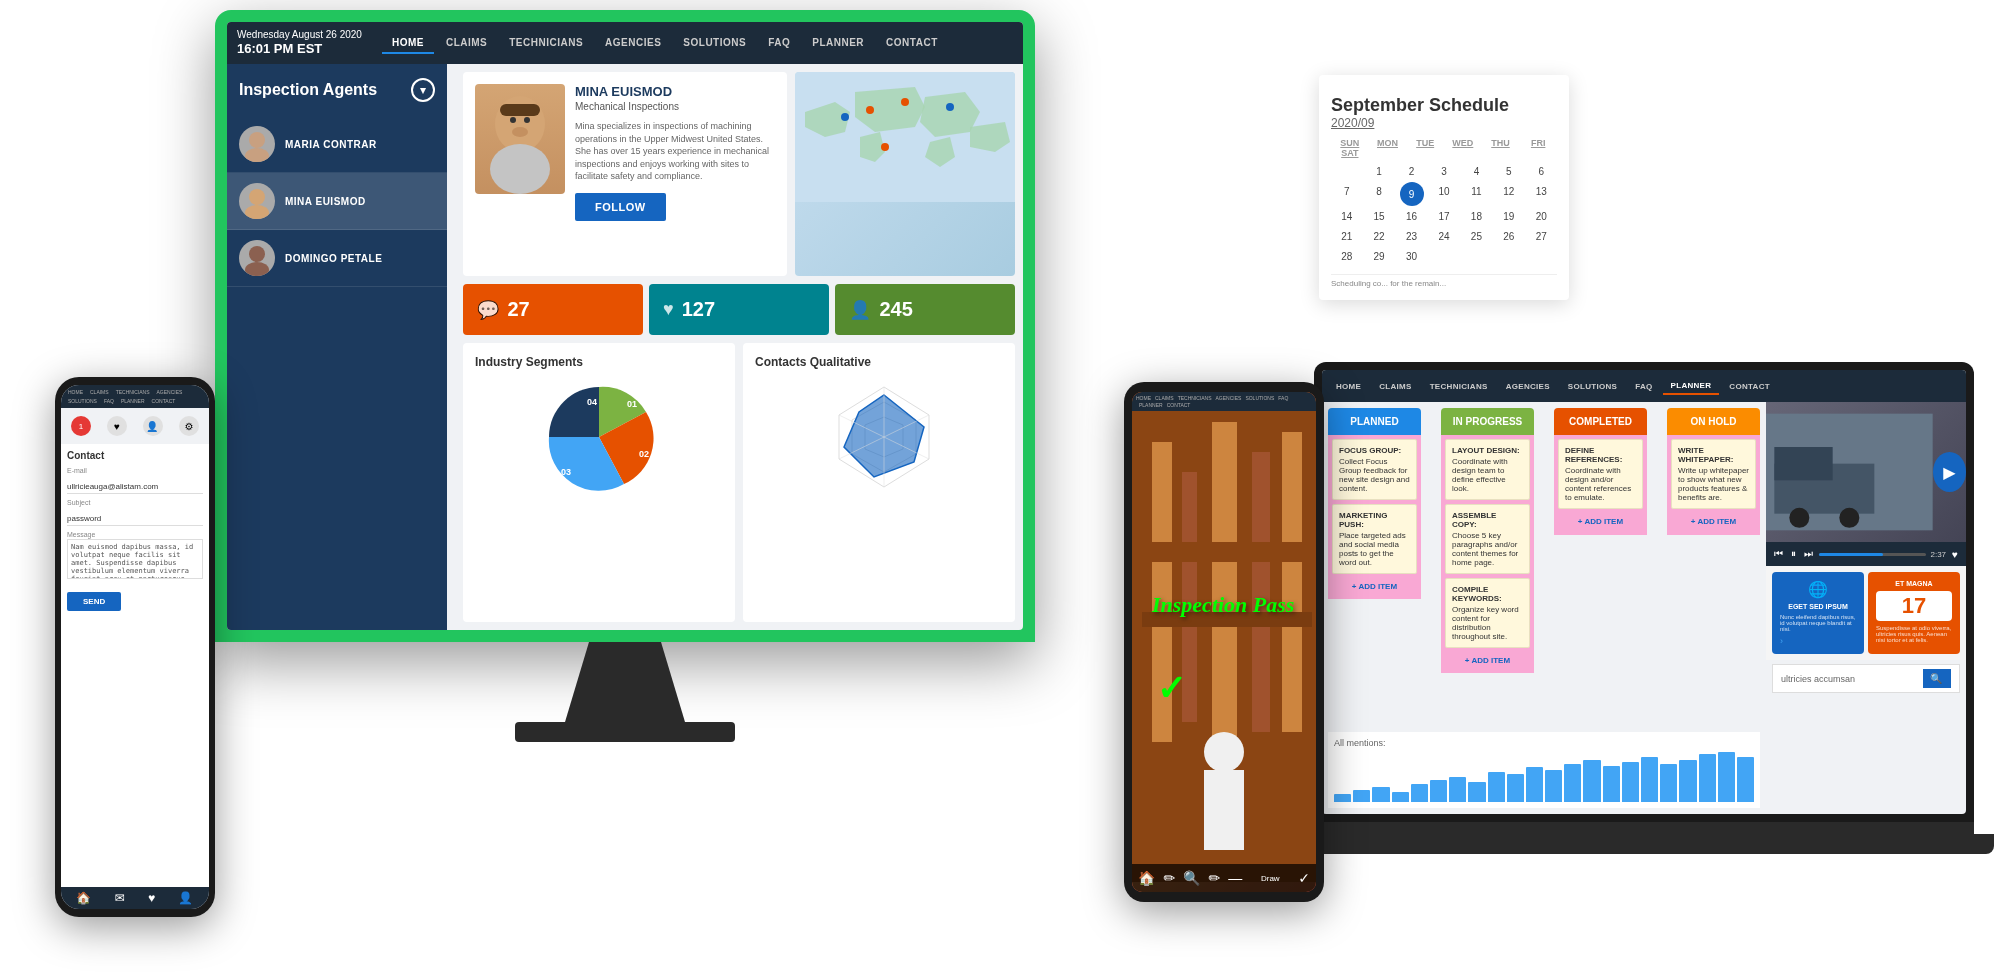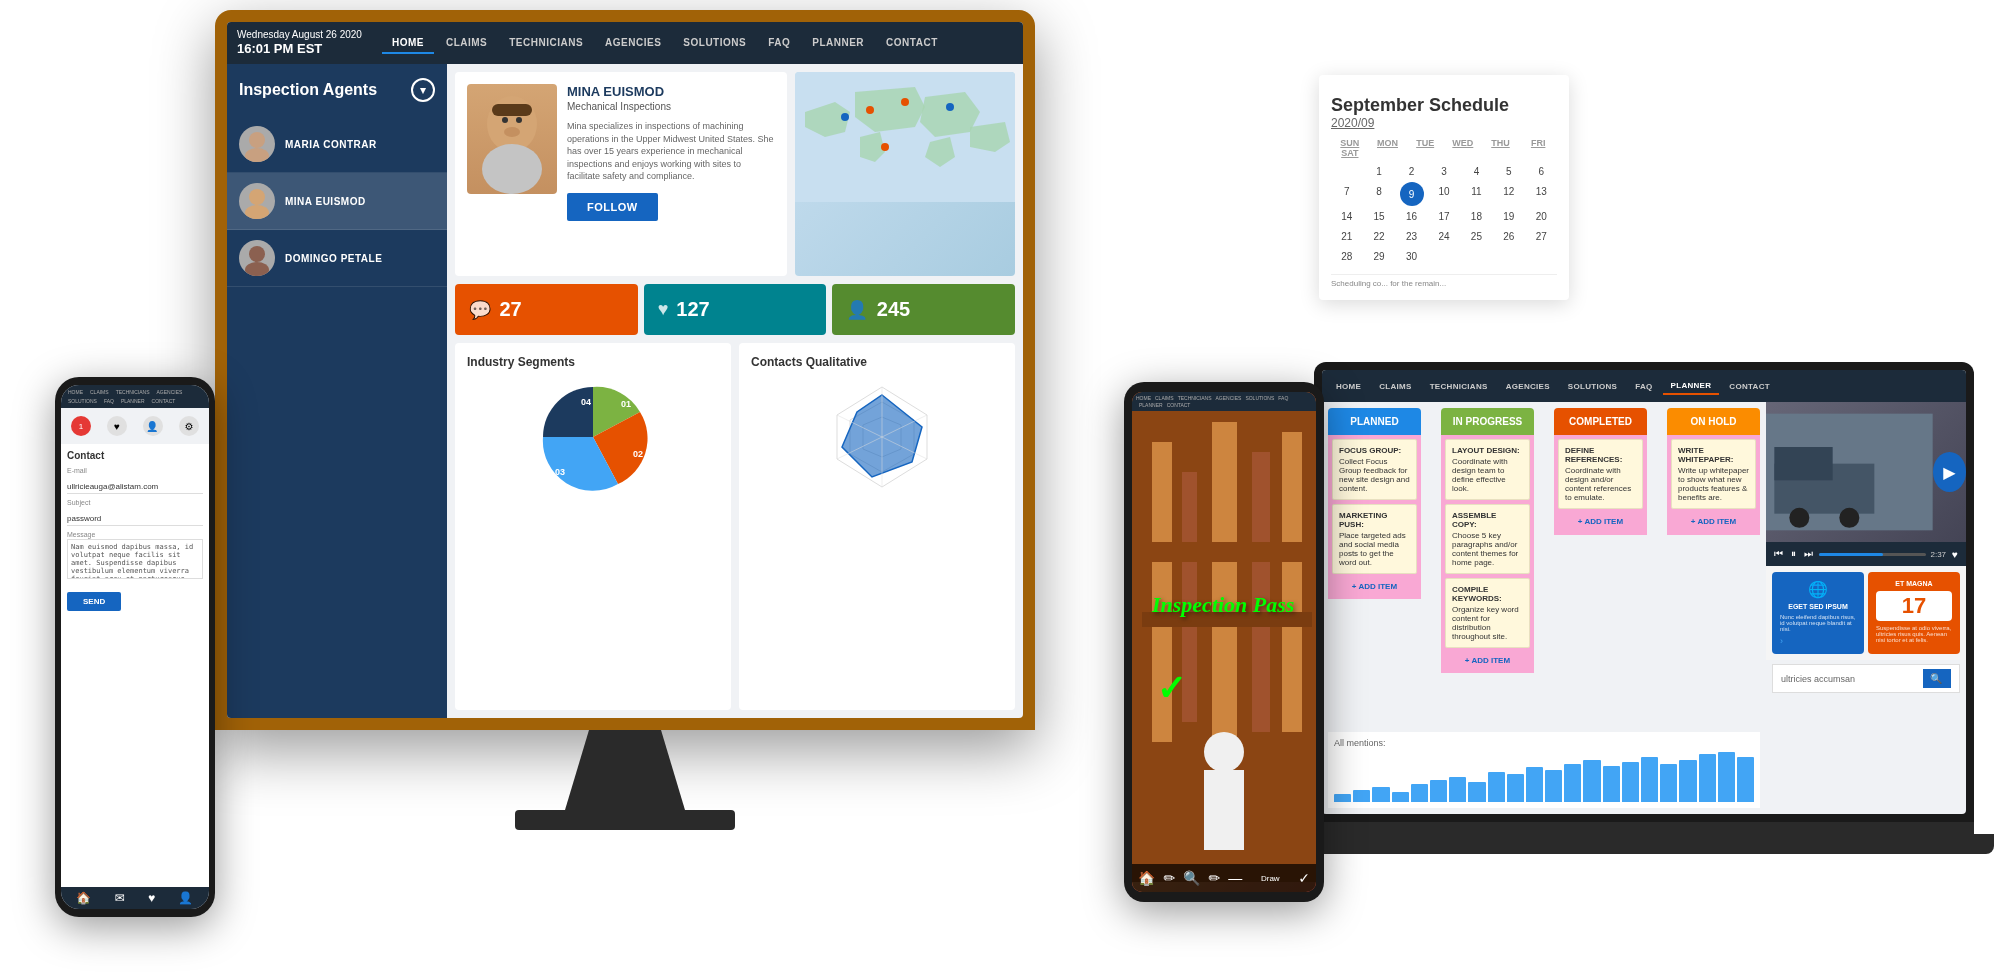--- a/index.html
+++ b/index.html
@@ -25,22 +25,22 @@
     .desktop-monitor {
       position: absolute;
       left: 215px;
       top: 10px;
       width: 820px;
       height: 870px;
     }
 
     .monitor-frame {
       width: 820px;
-      height: 720px;
-      background: #a16207;
+      height: 632px;
+      background: #22c55e;
       border-radius: 16px 16px 0 0;
       padding: 12px;
       box-shadow: 0 20px 60px rgba(0,0,0,0.4);
     }
 
     .monitor-screen {
       width: 100%;
       height: 100%;
       background: #f0f2f5;
       overflow: hidden;
@@ -101,20 +101,21 @@
 
     .nav-link.active {
       color: #fff;
       border-bottom: 2px solid #1e88e5;
     }
 
     
     .monitor-content {
       display: flex;
       height: calc(100% - 42px);
+      gap: 8px;
     }
 
     
     .agents-sidebar {
       width: 220px;
       background: #1c3a5e;
       flex-shrink: 0;
     }
 
     .agents-header {

